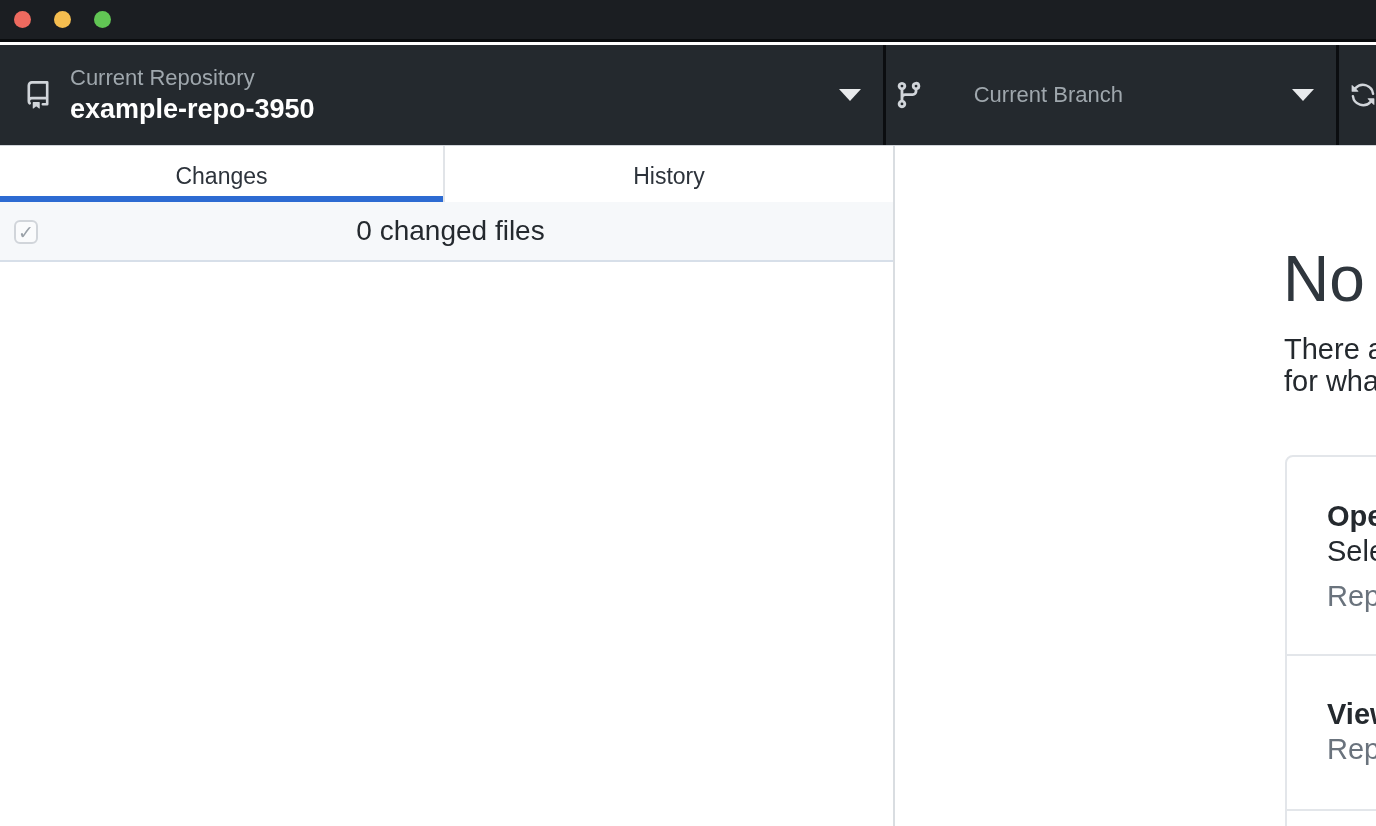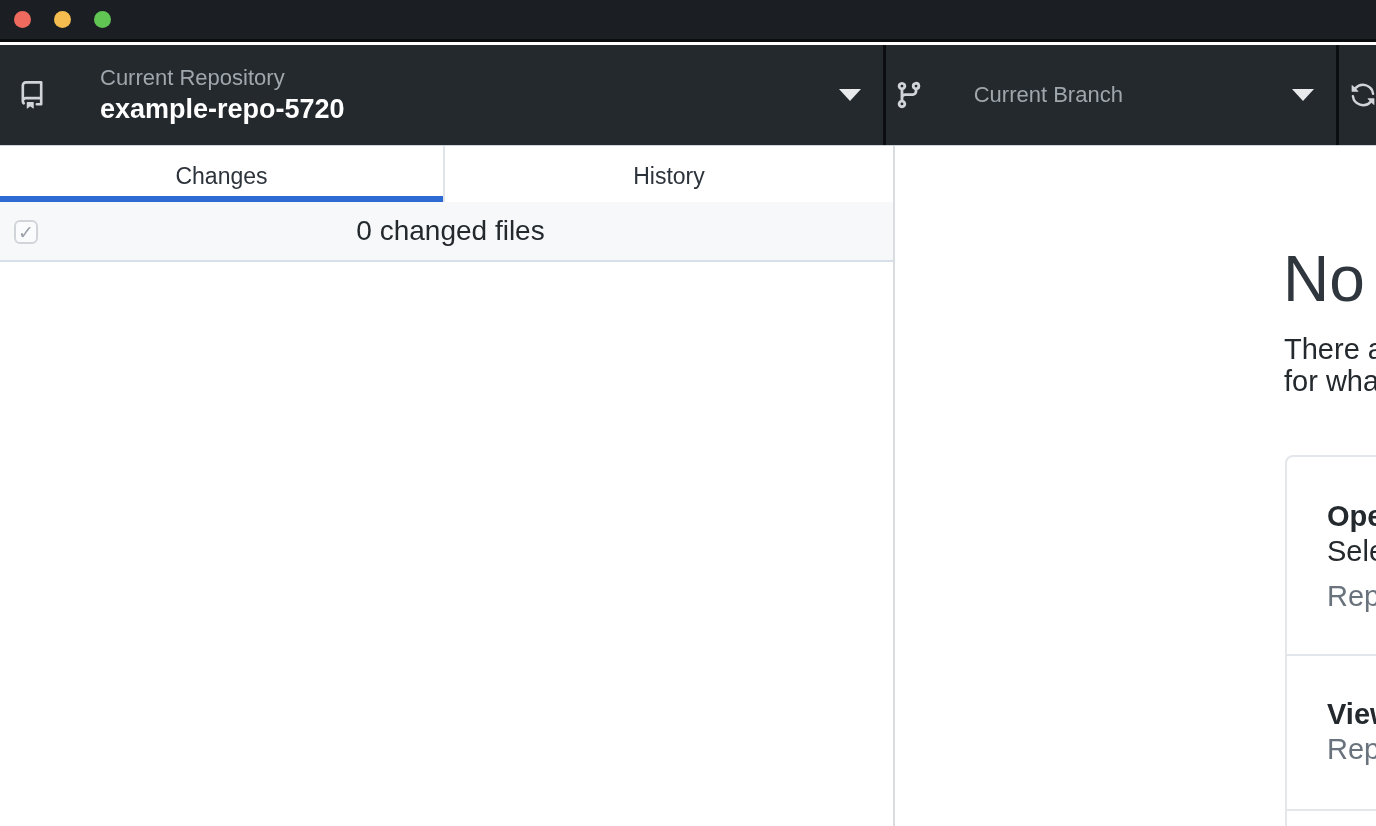--- a/index.html
+++ b/index.html
@@ -12,21 +12,21 @@
   .traffic { width: 17px; height: 17px; border-radius: 50%; display: inline-block; }
   .t-red    { background: #ee6a5f; margin-left: 14px; }
   .t-yellow { background: #f5bd4f; margin-left: 23px; }
   .t-green  { background: #61c554; margin-left: 23px; }
 
   
   .toolbar { position: absolute; left: 0; top: 45px; width: 1376px; height: 101px;
     background: #24292e; display: flex; border-bottom: 1px solid #d1d5da; }
   .tb-btn { display: flex; align-items: center; background: #24292e; border: none;
     cursor: pointer; height: 100%; text-align: left; }
-  .tb-repo   { width: 893px; border-right: 3px solid #0b0d10; padding-left: 18px; gap: 36px; }
+  .tb-repo   { width: 893px; border-right: 3px solid #0b0d10; padding-left: 24px; }
   .tb-branch { width: 457px; border-right: 3px solid #0b0d10; padding-left: 8px; gap: 32px; }
   .tb-rest   { flex: 1; padding-left: 11px; }
   .tb-icon { flex: 0 0 auto; }
   .tb-text { display: flex; flex-direction: column; justify-content: center; margin-left: 18px; }
   .tb-label { font-size: 22px; line-height: 28px; color: #9fa7ad; }
   .tb-value { font-size: 27px; line-height: 34px; color: #ffffff; font-weight: bold; }
   .tb-arrow { width: 0; height: 0; border-left: 11px solid transparent;
     border-right: 11px solid transparent; border-top: 12px solid #e8eaec;
     margin-left: auto; margin-right: 22px; }
 
@@ -88,21 +88,21 @@
 </div>
 
 <div class="toolbar">
 
   <button class="tb-btn tb-repo">
     <svg class="tb-icon" width="28" height="28" viewBox="0 0 16 16">
       <path fill="#d1d5da" d="M2 2.5A2.5 2.5 0 0 1 4.5 0h8.75a.75.75 0 0 1 .75.75v12.5a.75.75 0 0 1-.75.75h-2.5a.75.75 0 0 1 0-1.5h1.75v-2h-8a1 1 0 0 0-.714 1.7.75.75 0 1 1-1.072 1.05A2.495 2.495 0 0 1 2 11.5Zm10.5-1h-8a1 1 0 0 0-1 1v6.708A2.486 2.486 0 0 1 4.5 9h8ZM5 12.25a.25.25 0 0 1 .25-.25h3.5a.25.25 0 0 1 .25.25v3.25a.25.25 0 0 1-.4.2l-1.45-1.087a.25.25 0 0 0-.3 0L5.4 15.7a.25.25 0 0 1-.4-.2Z"></path>
     </svg>
     <span class="tb-text">
       <span class="tb-label">Current Repository</span>
-      <span class="tb-value">example-repo-5720</span>
+      <span class="tb-value">example-repo-3950</span>
     </span>
     <span class="tb-arrow"></span>
   </button>
 
   <button class="tb-btn tb-branch">
     <svg class="tb-icon" width="30" height="30" viewBox="0 0 16 16">
       <path fill="#d1d5da" d="M9.5 3.25a2.25 2.25 0 1 1 3 2.122V6A2.5 2.5 0 0 1 10 8.5H6a1 1 0 0 0-1 1v1.128a2.251 2.251 0 1 1-1.5 0V5.372a2.25 2.25 0 1 1 1.5 0v1.836A2.493 2.493 0 0 1 6 7h4a1 1 0 0 0 1-1v-.628a2.25 2.25 0 0 1-1.5-2.122Zm-6 0a.75.75 0 1 0 1.5 0 .75.75 0 0 0-1.5 0Zm8.25-.75a.75.75 0 1 0 0 1.5.75.75 0 0 0 0-1.5ZM4.25 12a.75.75 0 1 0 0 1.5.75.75 0 0 0 0-1.5Z"></path>
     </svg>
     <span class="tb-text">
       <span class="tb-label">Current Branch</span>

